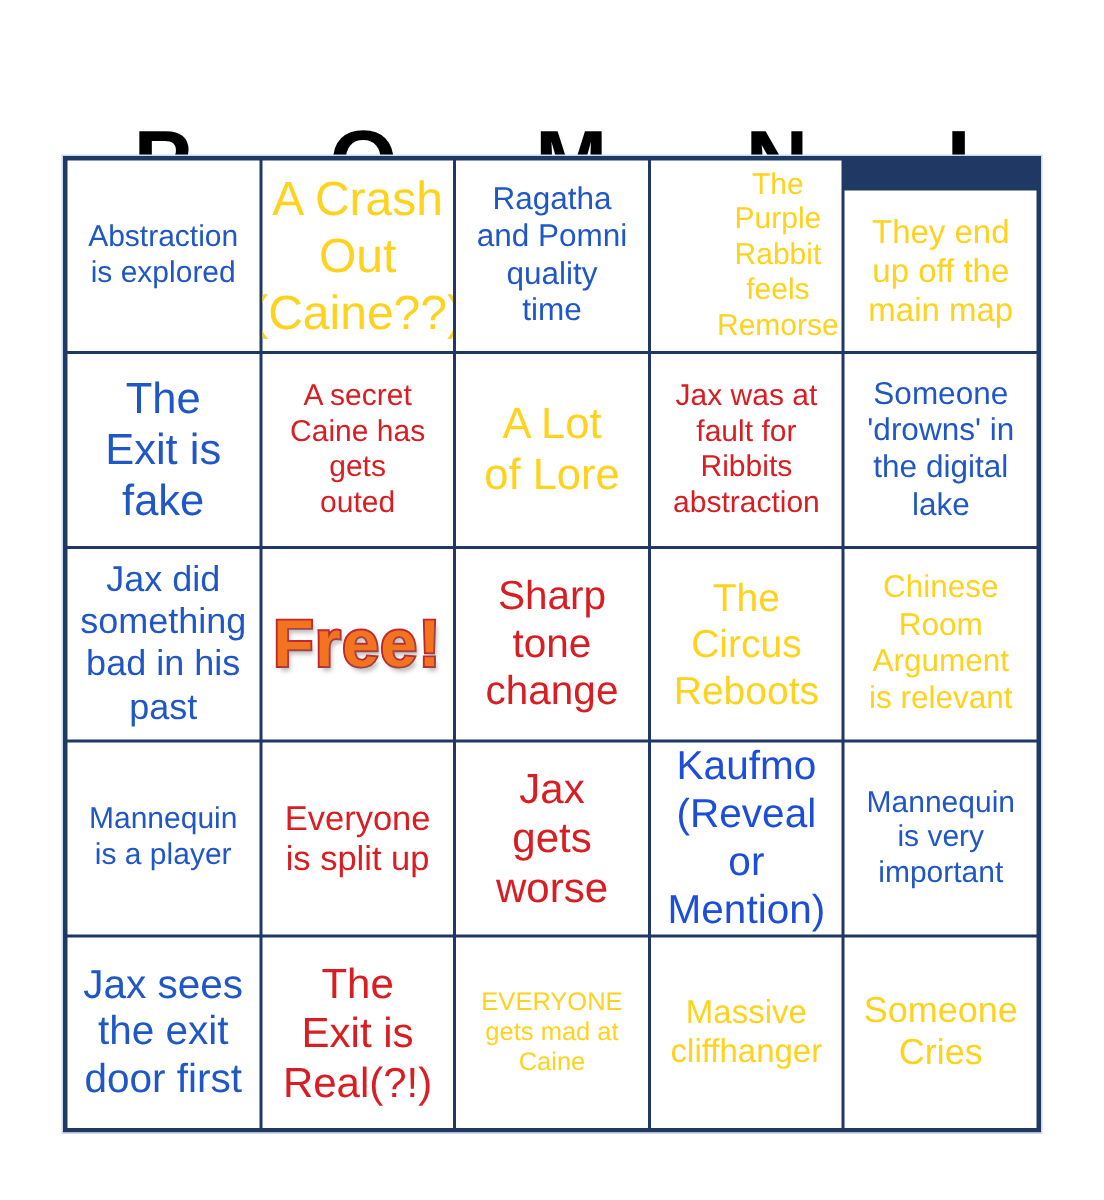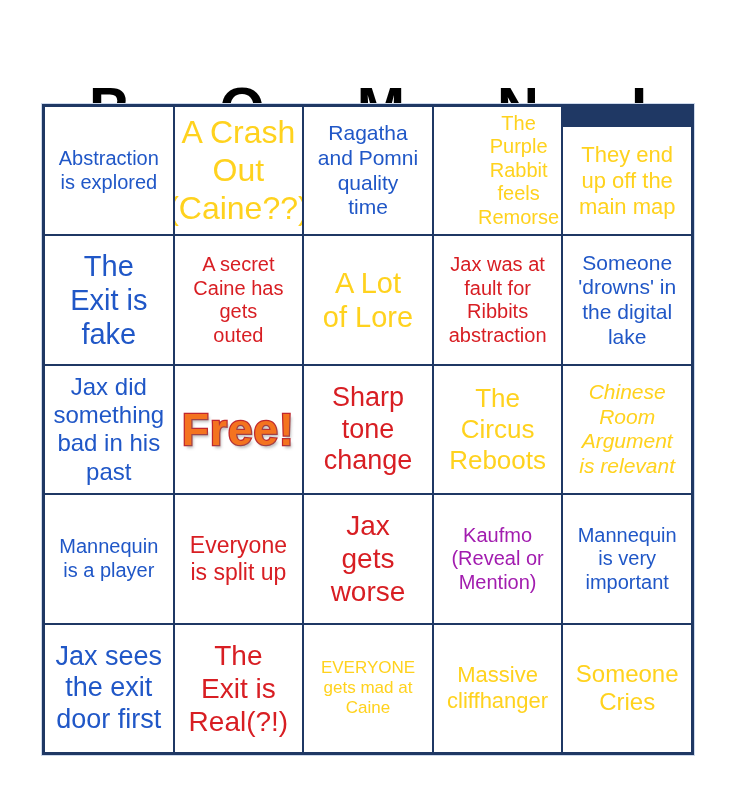--- a/index.html
+++ b/index.html
@@ -134,41 +134,41 @@
     <div class="cell" style="font-size: 27px; color: rgb(216, 30, 35);">
         <span>Sharp
 tone
 change</span>
       </div>
     <div class="cell" style="font-size: 26px; color: rgb(255, 210, 30);">
         <span>The
 Circus
 Reboots</span>
       </div>
-    <div class="cell" style="font-size: 21px; color: rgb(255, 210, 30); font-style: italic;">
+    <div class="cell" style="font-size: 21px; color: rgb(255, 210, 30);">
         <span>Chinese
 Room
 Argument
 is relevant</span>
       </div>
 
     <div class="cell" style="font-size: 20px; color: rgb(32, 87, 199);">
         <span>Mannequin
 is a player</span>
       </div>
     <div class="cell" style="font-size: 23px; color: rgb(216, 30, 35);">
         <span>Everyone
 is split up</span>
       </div>
     <div class="cell" style="font-size: 28px; color: rgb(216, 30, 35);">
         <span>Jax
 gets
 worse</span>
       </div>
-    <div class="cell" style="font-size: 20px; color: #a21caf;">
+    <div class="cell" style="font-size: 27px; color: #1d4ed8;">
         <span>Kaufmo
 (Reveal or
 Mention)</span>
       </div>
     <div class="cell" style="font-size: 20px; color: rgb(32, 87, 199);">
         <span>Mannequin
 is very
 important</span>
       </div>
 

